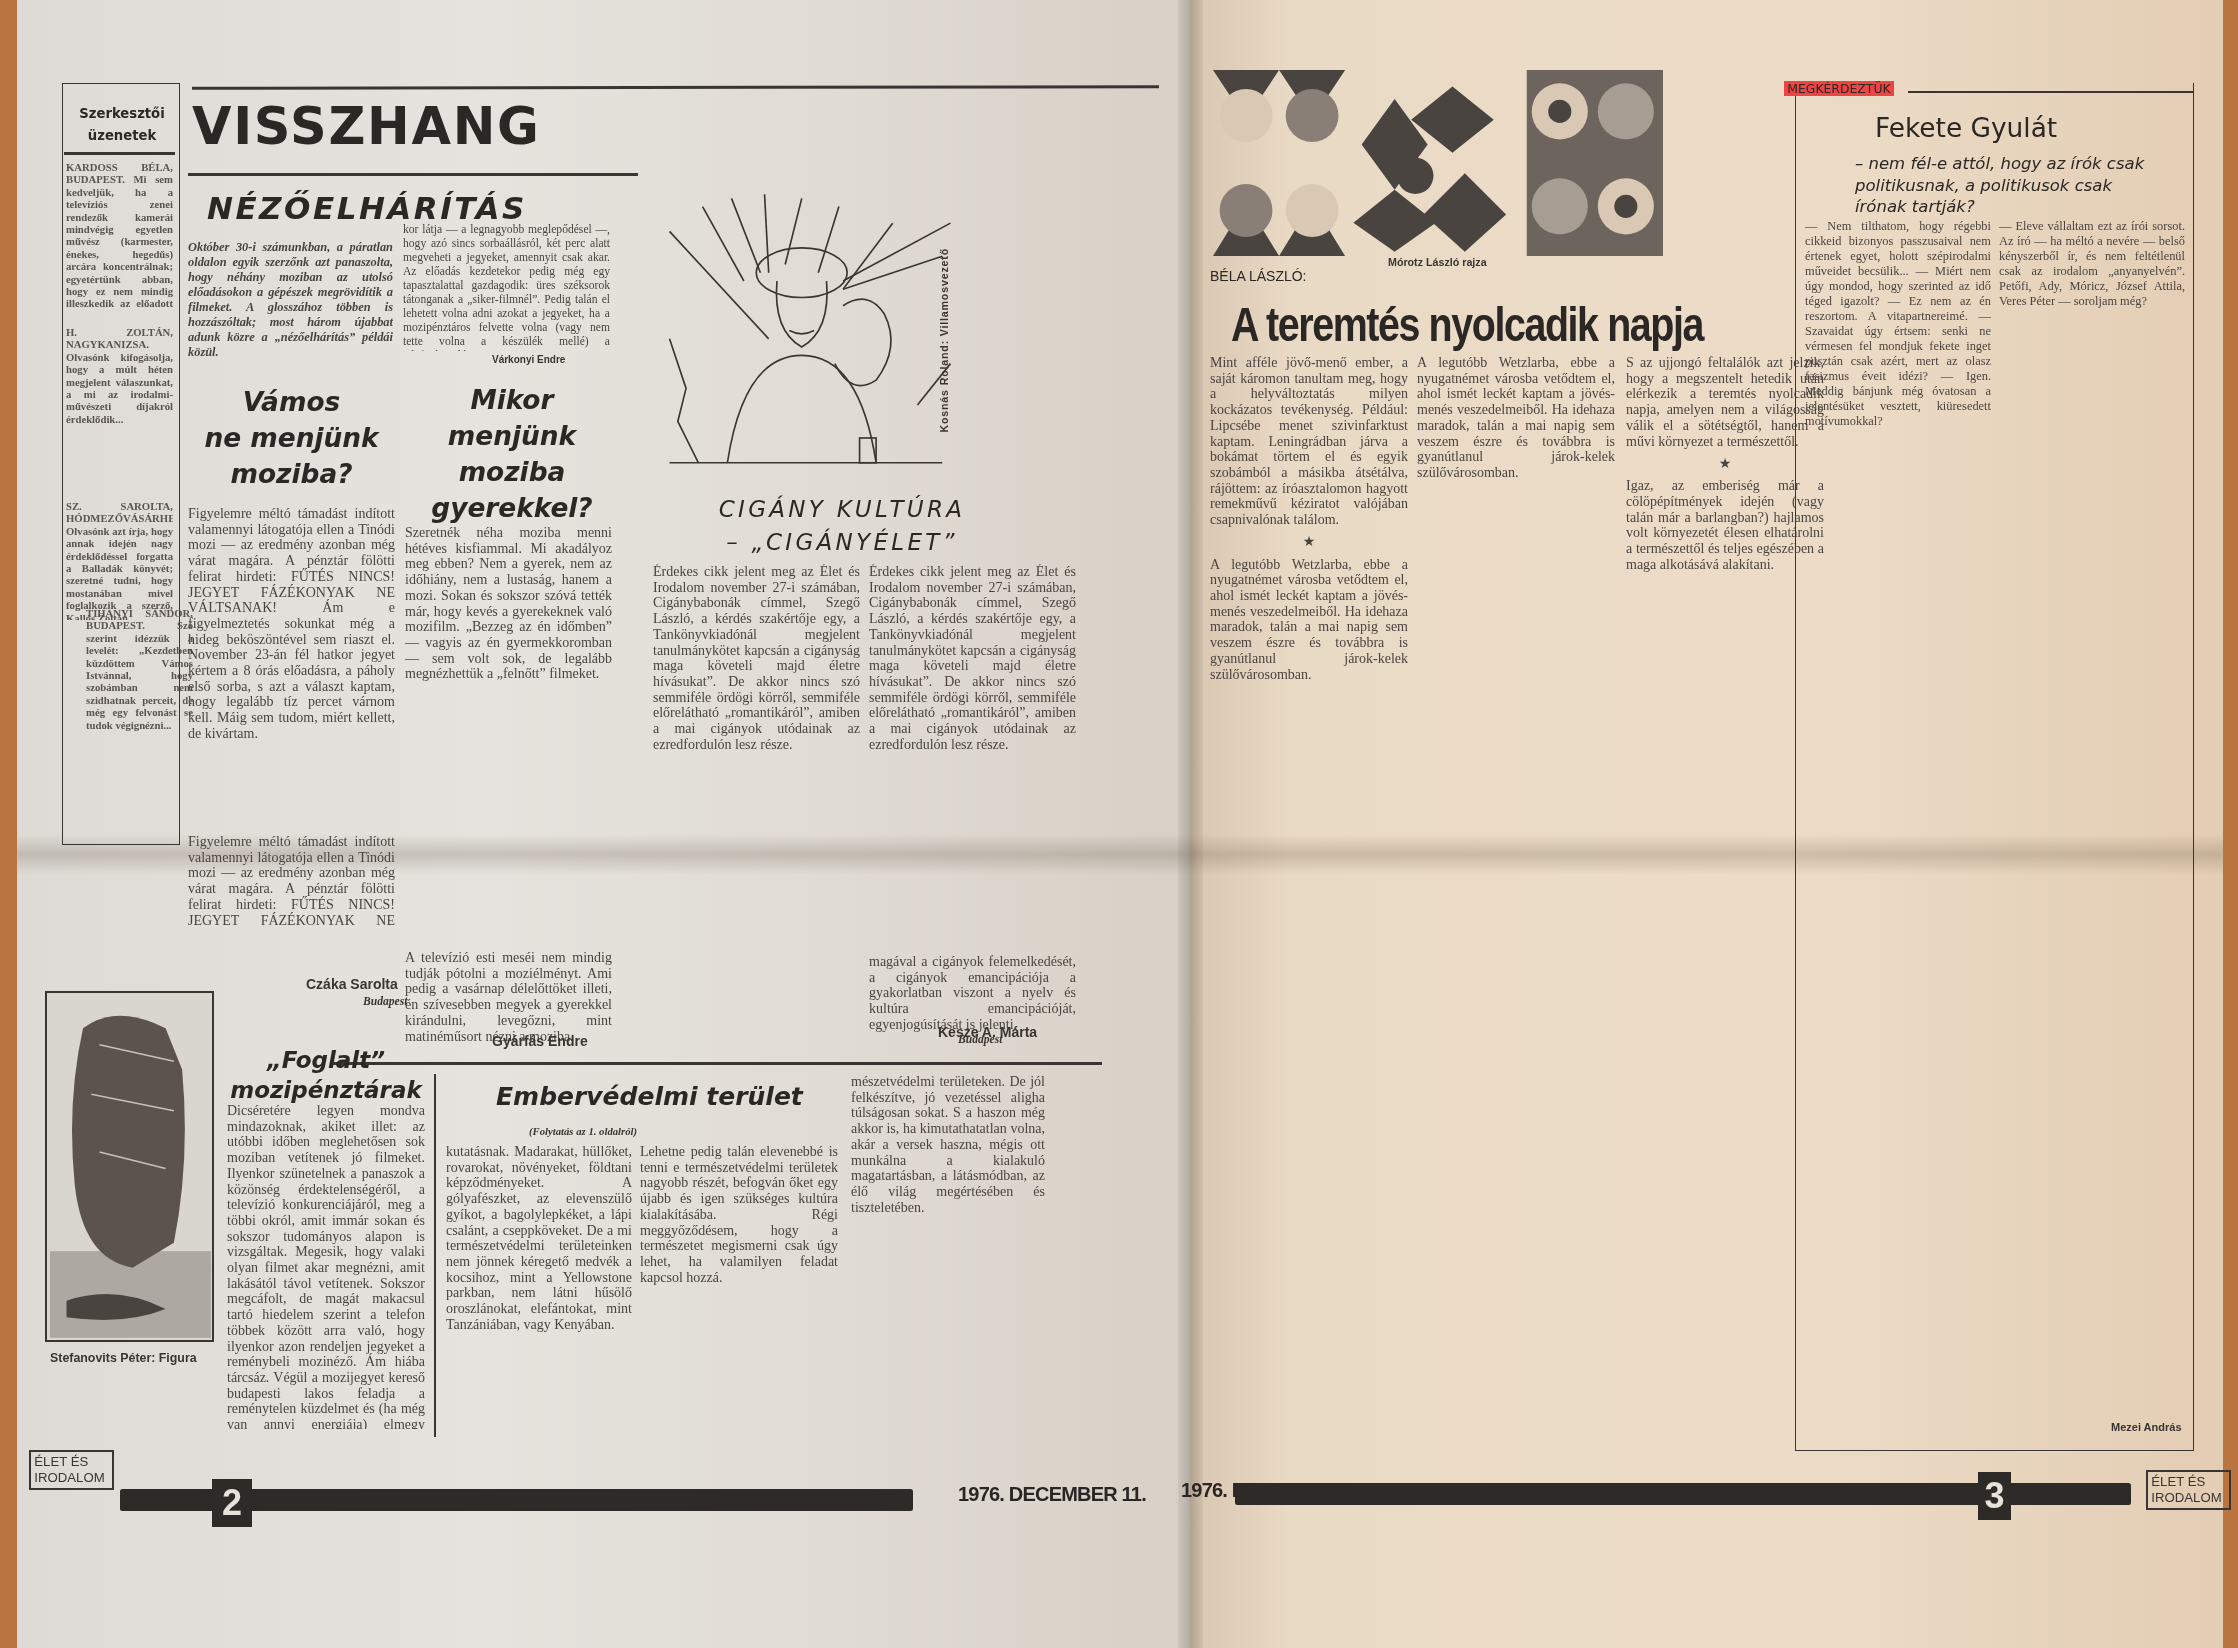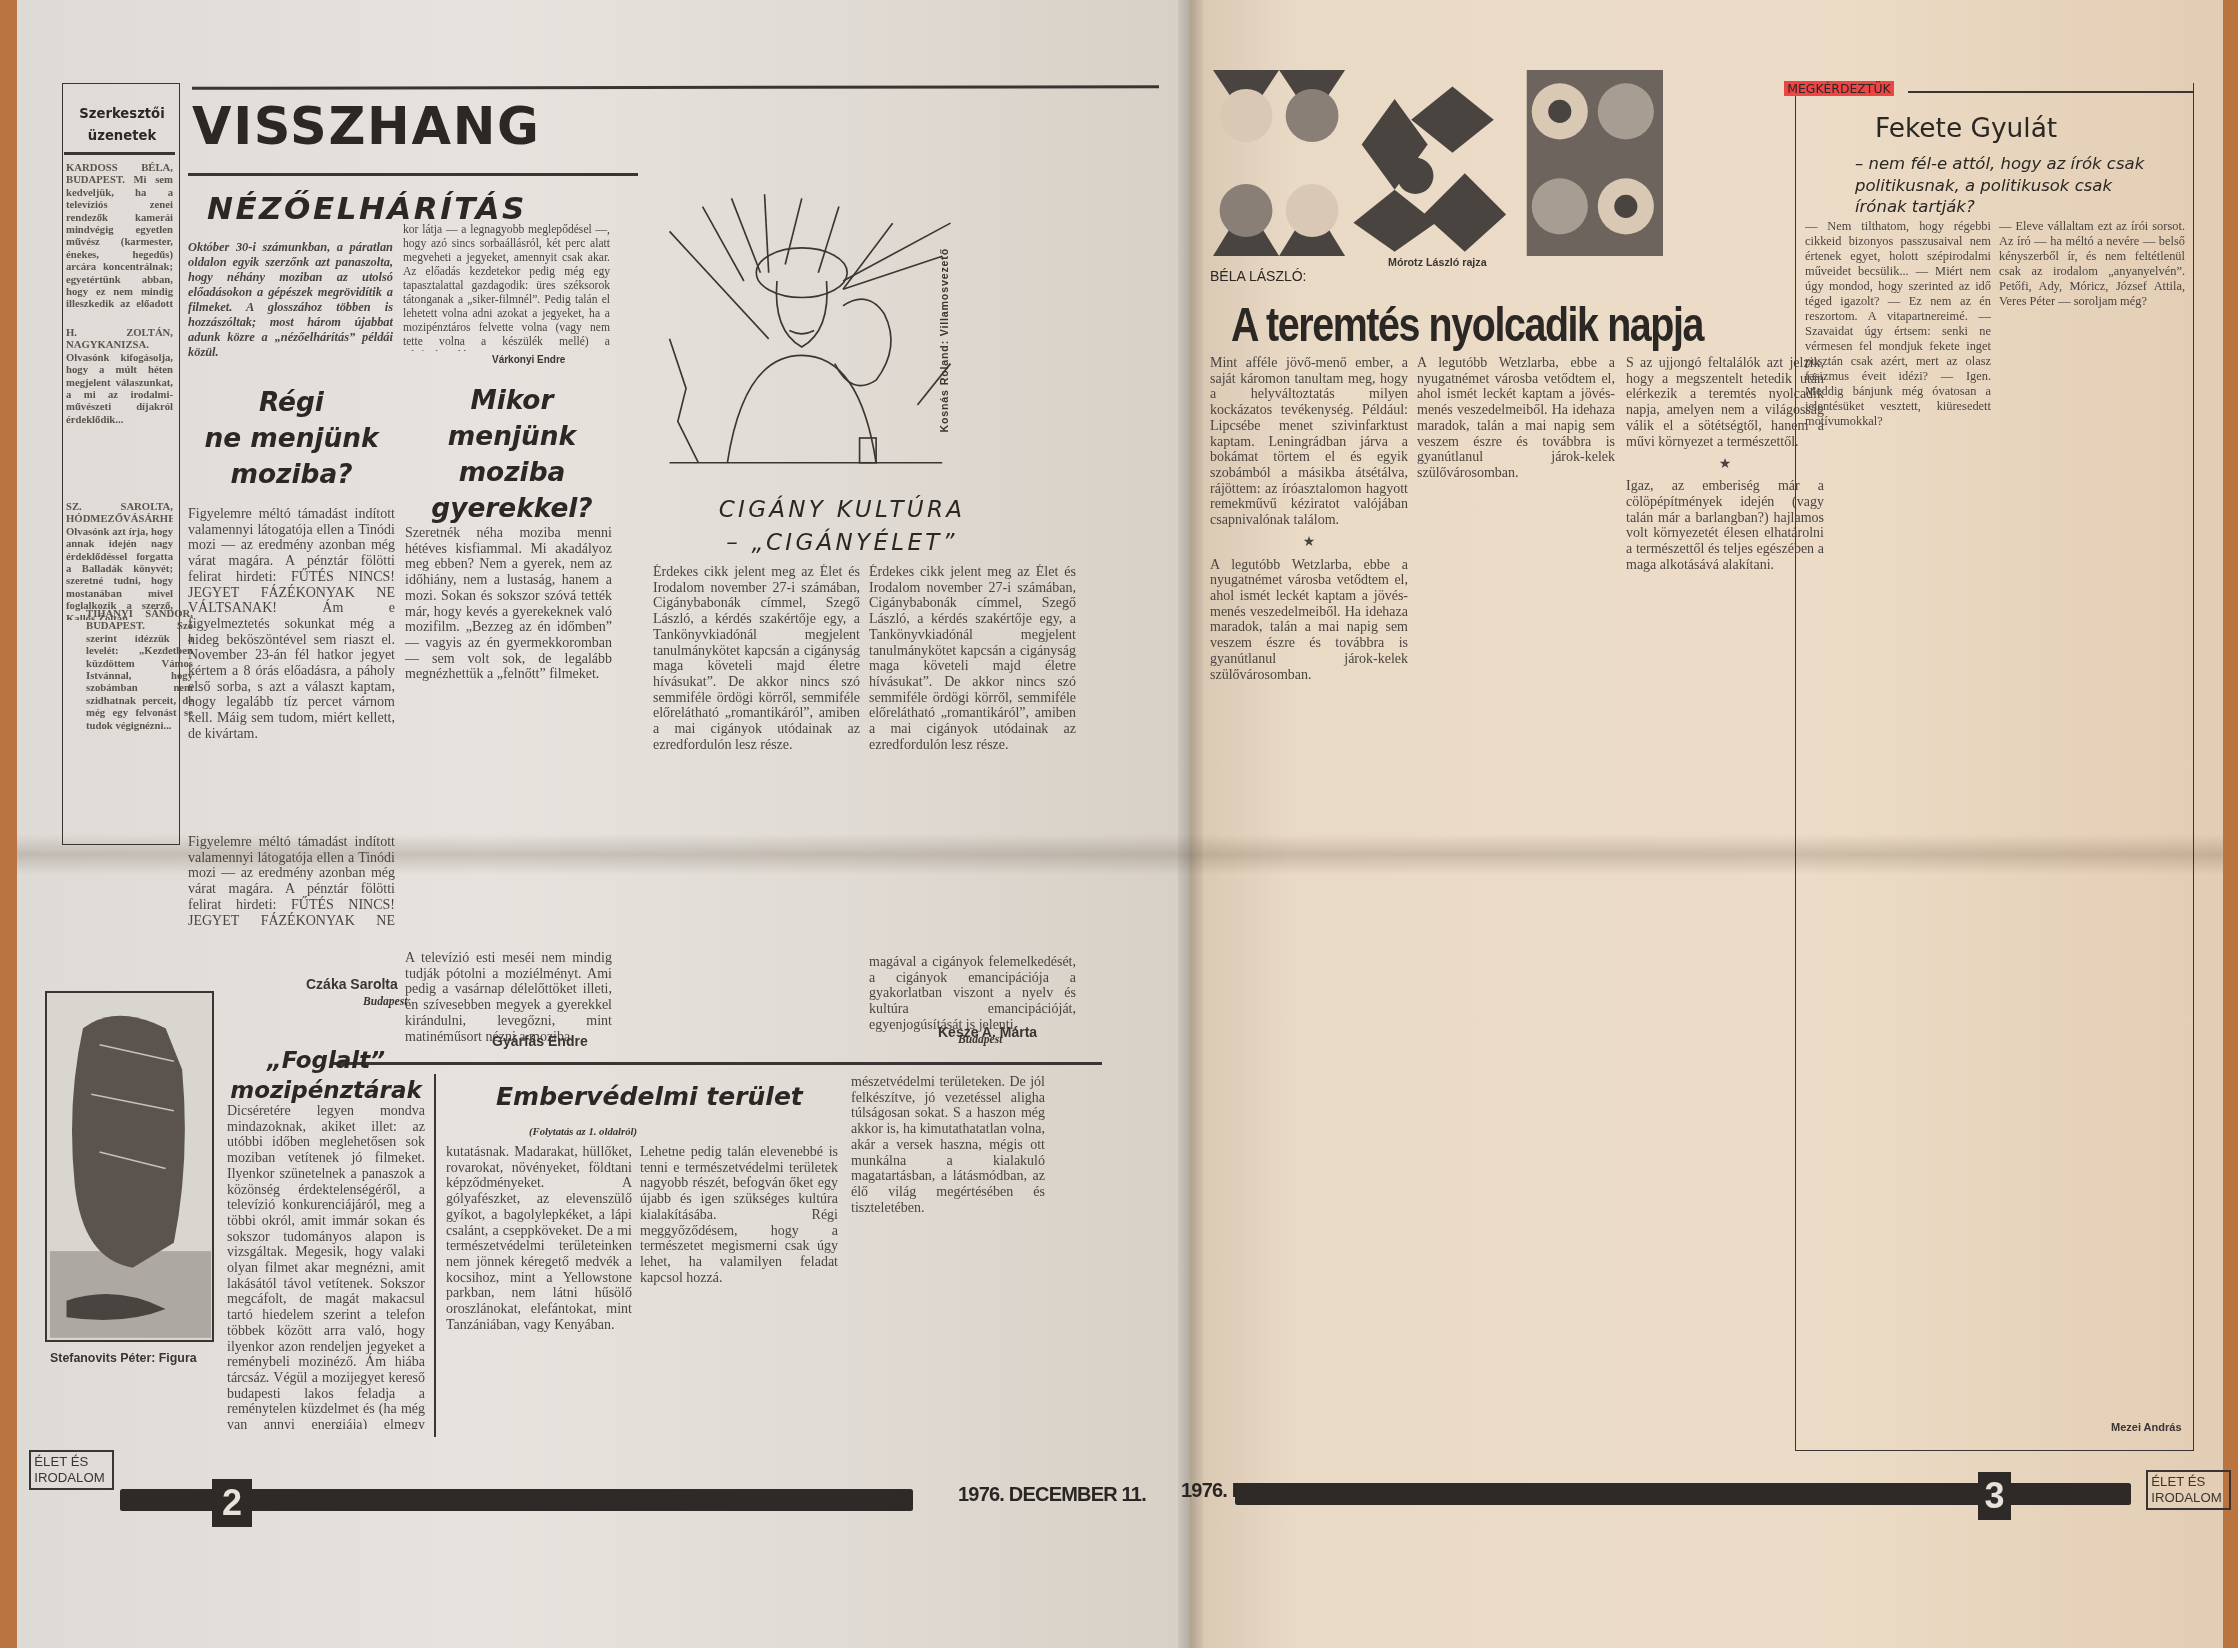--- a/index.html
+++ b/index.html
@@ -58,21 +58,21 @@
 <div class="rule" style="left:192px;top:86px;width:967px;height:3.3px;transform:rotate(-0.1deg);"></div>
 <div class="heading sans" style="left:192px;top:97px;font-size:51px;font-weight:bold;letter-spacing:1.7px;">VISSZHANG</div>
 <div class="rule" style="left:188px;top:173px;width:450px;height:3.3px;"></div>
 
 <div class="heading sans" style="left:207px;top:190px;font-size:31px;font-style:italic;font-weight:bold;letter-spacing:2.5px;">NÉZŐELHÁRÍTÁS</div>
 <div class="text-block" style="left:188px;top:240px;width:205px;height:120px;font-style:italic;font-weight:bold;font-size:12.4px;line-height:15px;">Október 30-i számunkban, a páratlan oldalon egyik szerzőnk azt panaszolta, hogy néhány moziban az utolsó előadásokon a gépészek megrövidítik a filmeket. A glosszához többen is hozzászóltak; most három újabbat adunk közre a „nézőelhárítás” példái közül.</div>
 <div class="text-block" style="left:403px;top:223px;width:207px;height:128px;font-size:11.6px;line-height:14px;">kor látja — a legnagyobb meglepődésel —, hogy azó sincs sorbaállásról, két perc alatt megveheti a jegyeket, amennyit csak akar. Az előadás kezdetekor pedig még egy tapasztalattal gazdagodik: üres széksorok tátonganak a „siker-filmnél”. Pedig talán el lehetett volna adni azokat a jegyeket, ha a mozipénztáros felvette volna (vagy nem tette volna a készülék mellé) a telefonkagylót.</div>
 <div class="caption" style="left:492px;top:354px;font-size:10px;">Várkonyi Endre</div>
 
 <div class="heading sans" style="left:188px;top:384px;width:207px;text-align:center;font-size:26.4px;font-style:italic;font-weight:bold;line-height:36px;">
-  <div>Régi</div>
+  <div>Vámos</div>
   <div>ne menjünk</div>
   <div>moziba?</div>
 </div>
 <div class="text-block" style="left:188px;top:506px;width:207px;height:322px;">Figyelemre méltó támadást indított valamennyi látogatója ellen a Tinódi mozi — az eredmény azonban még várat magára. A pénztár fölötti felirat hirdeti: FŰTÉS NINCS! JEGYET FÁZÉKONYAK NE VÁLTSANAK! Ám e figyelmeztetés sokunkat még a hideg beköszöntével sem riaszt el. November 23-án fél hatkor jegyet kértem a 8 órás előadásra, a páholy első sorba, s azt a választ kaptam, hogy legalább tíz percet várnom kell. Máig sem tudom, miért kellett, de kivártam.</div>
 <div class="text-block" style="left:188px;top:834px;width:207px;height:91px;">
   <span>Figyelemre méltó támadást indított valamennyi látogatója ellen a Tinódi mozi — az eredmény azonban még várat magára. A pénztár fölötti felirat hirdeti: FŰTÉS NINCS! JEGYET FÁZÉKONYAK NE VÁLTSANAK! Ám e figyelmeztetés sokunkat még a hideg beköszöntével sem riaszt el. November 23-án fél hatkor jegyet kértem a 8 órás előadásra, a páholy első sorba, s azt a választ kaptam, hogy legalább tíz percet várnom kell. Máig sem tudom, miért kellett, de kivártam.</span>
 </div>
 <div class="caption" style="left:306px;top:976px;font-size:14px;">Czáka Sarolta</div>
 <div class="caption" style="left:363px;top:995px;font-size:11.6px;font-style:italic;font-family:'Liberation Serif',serif;">Budapest</div>
 

